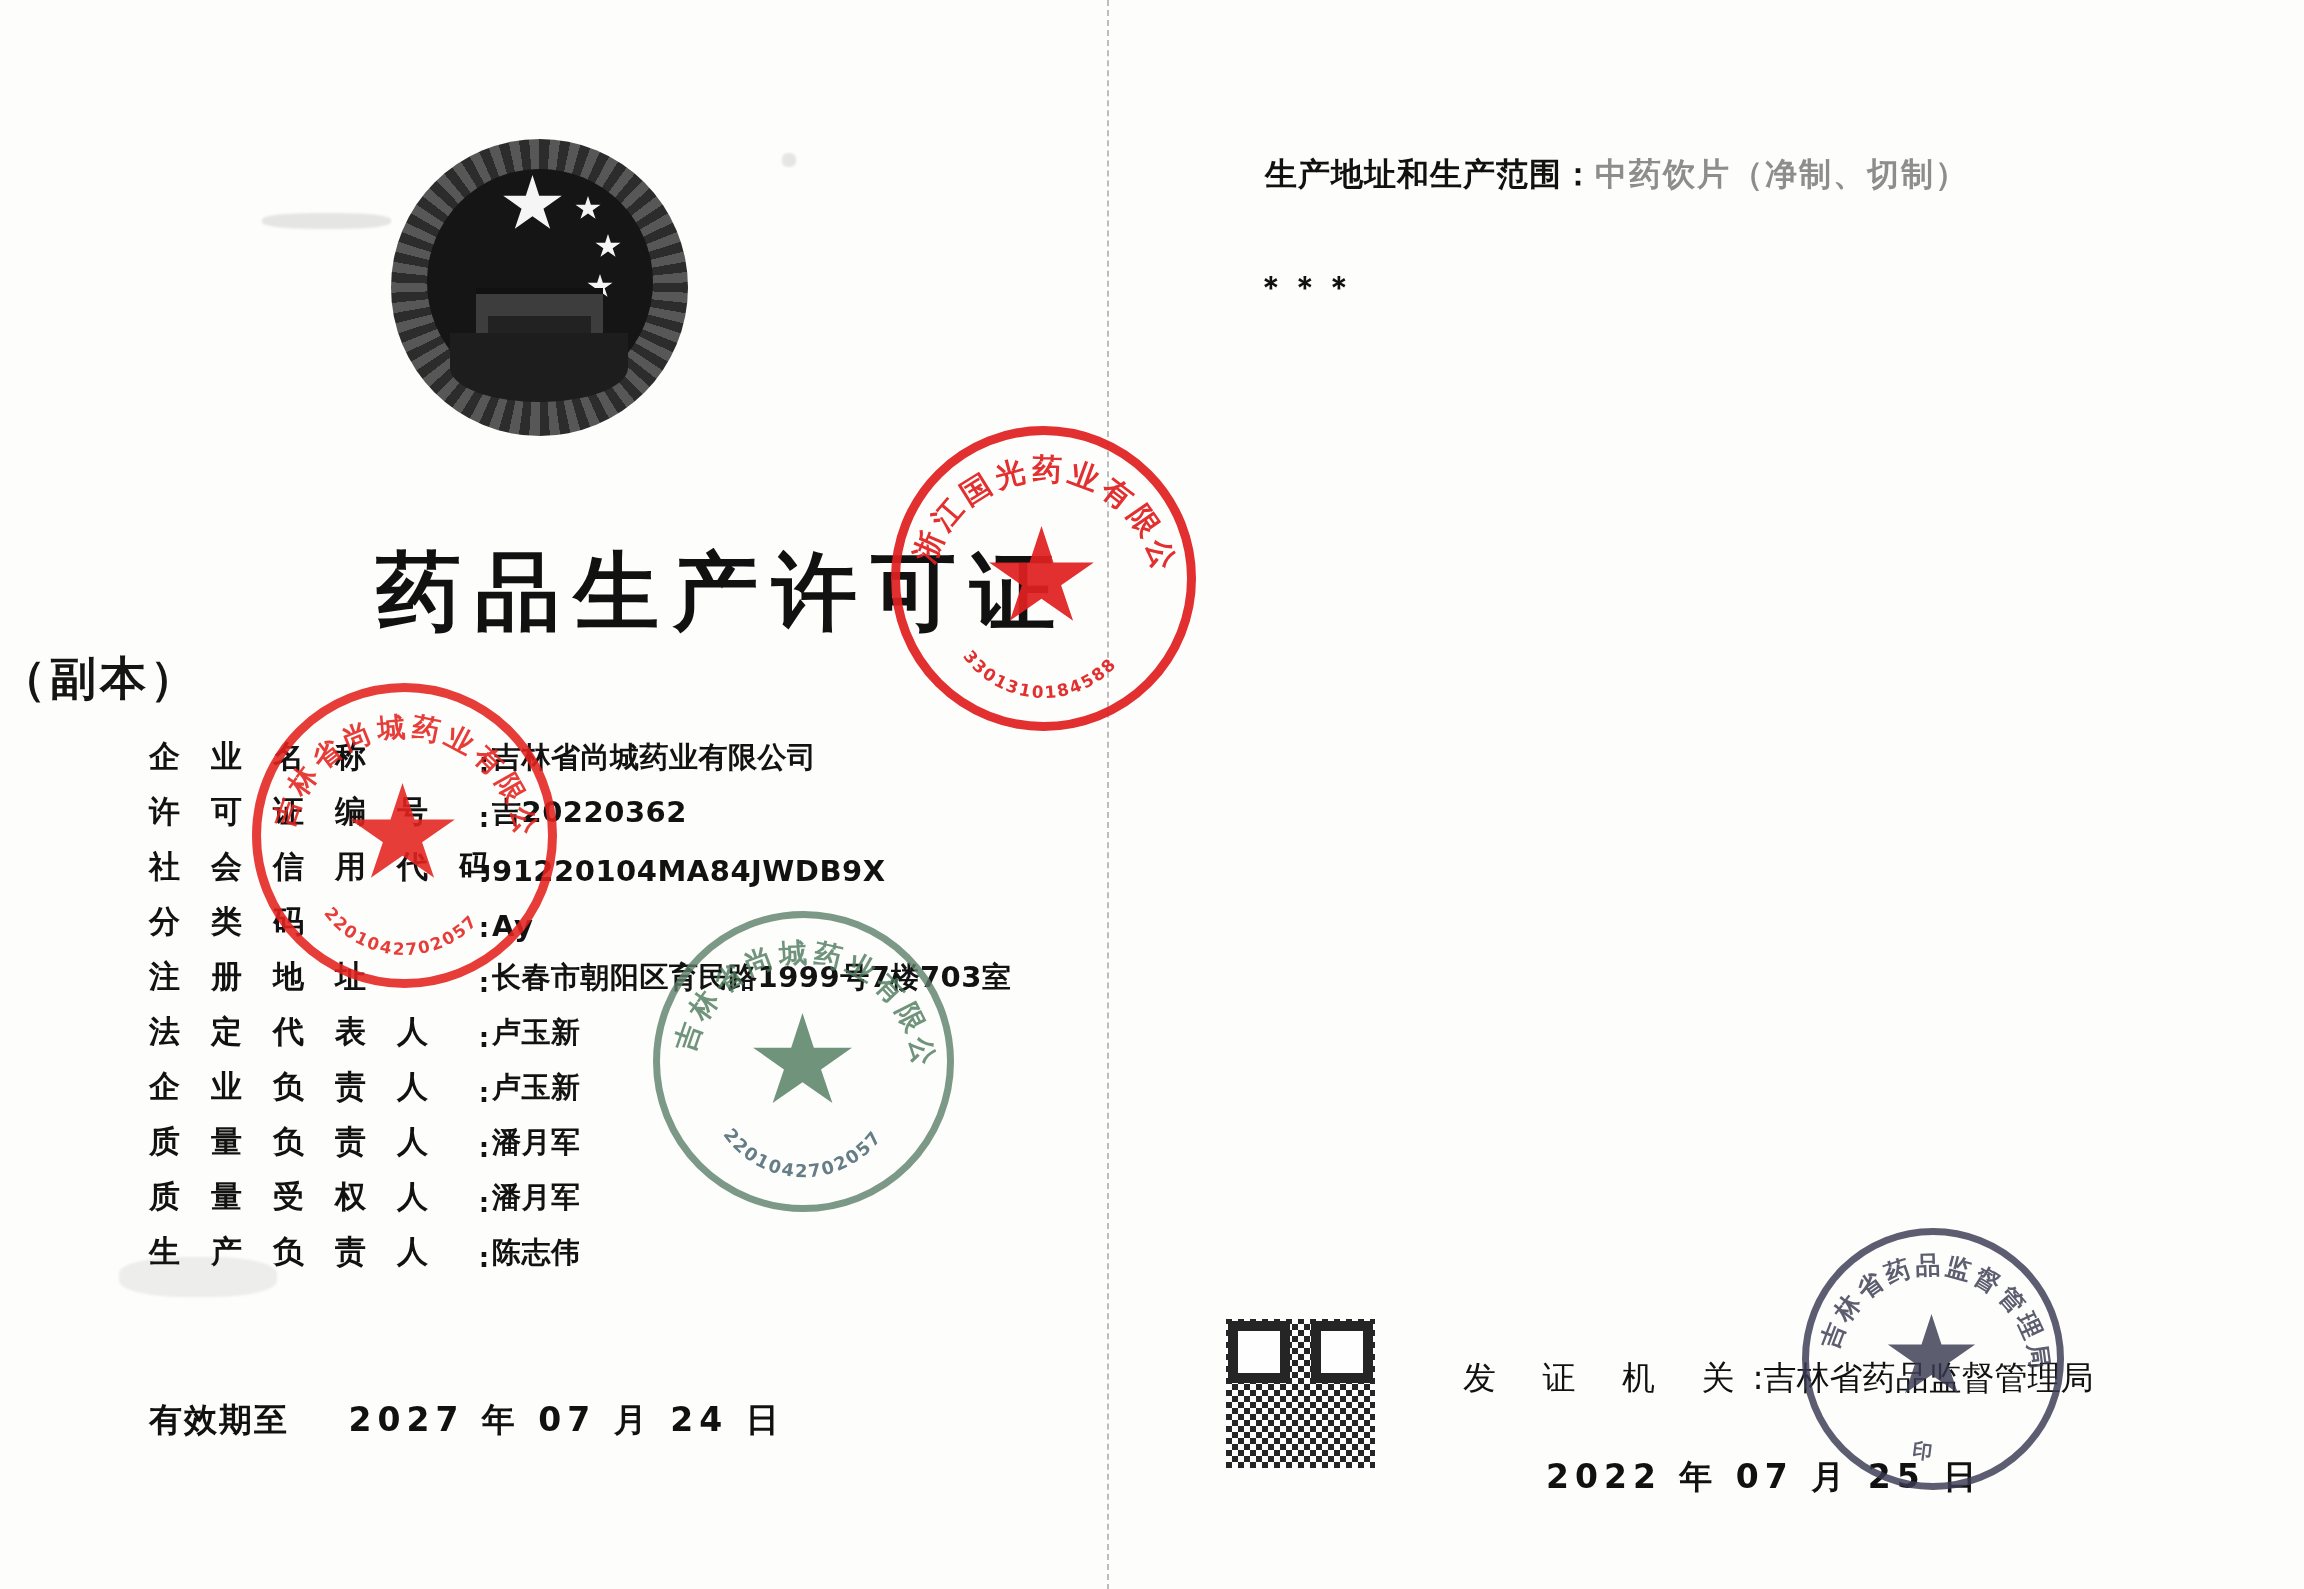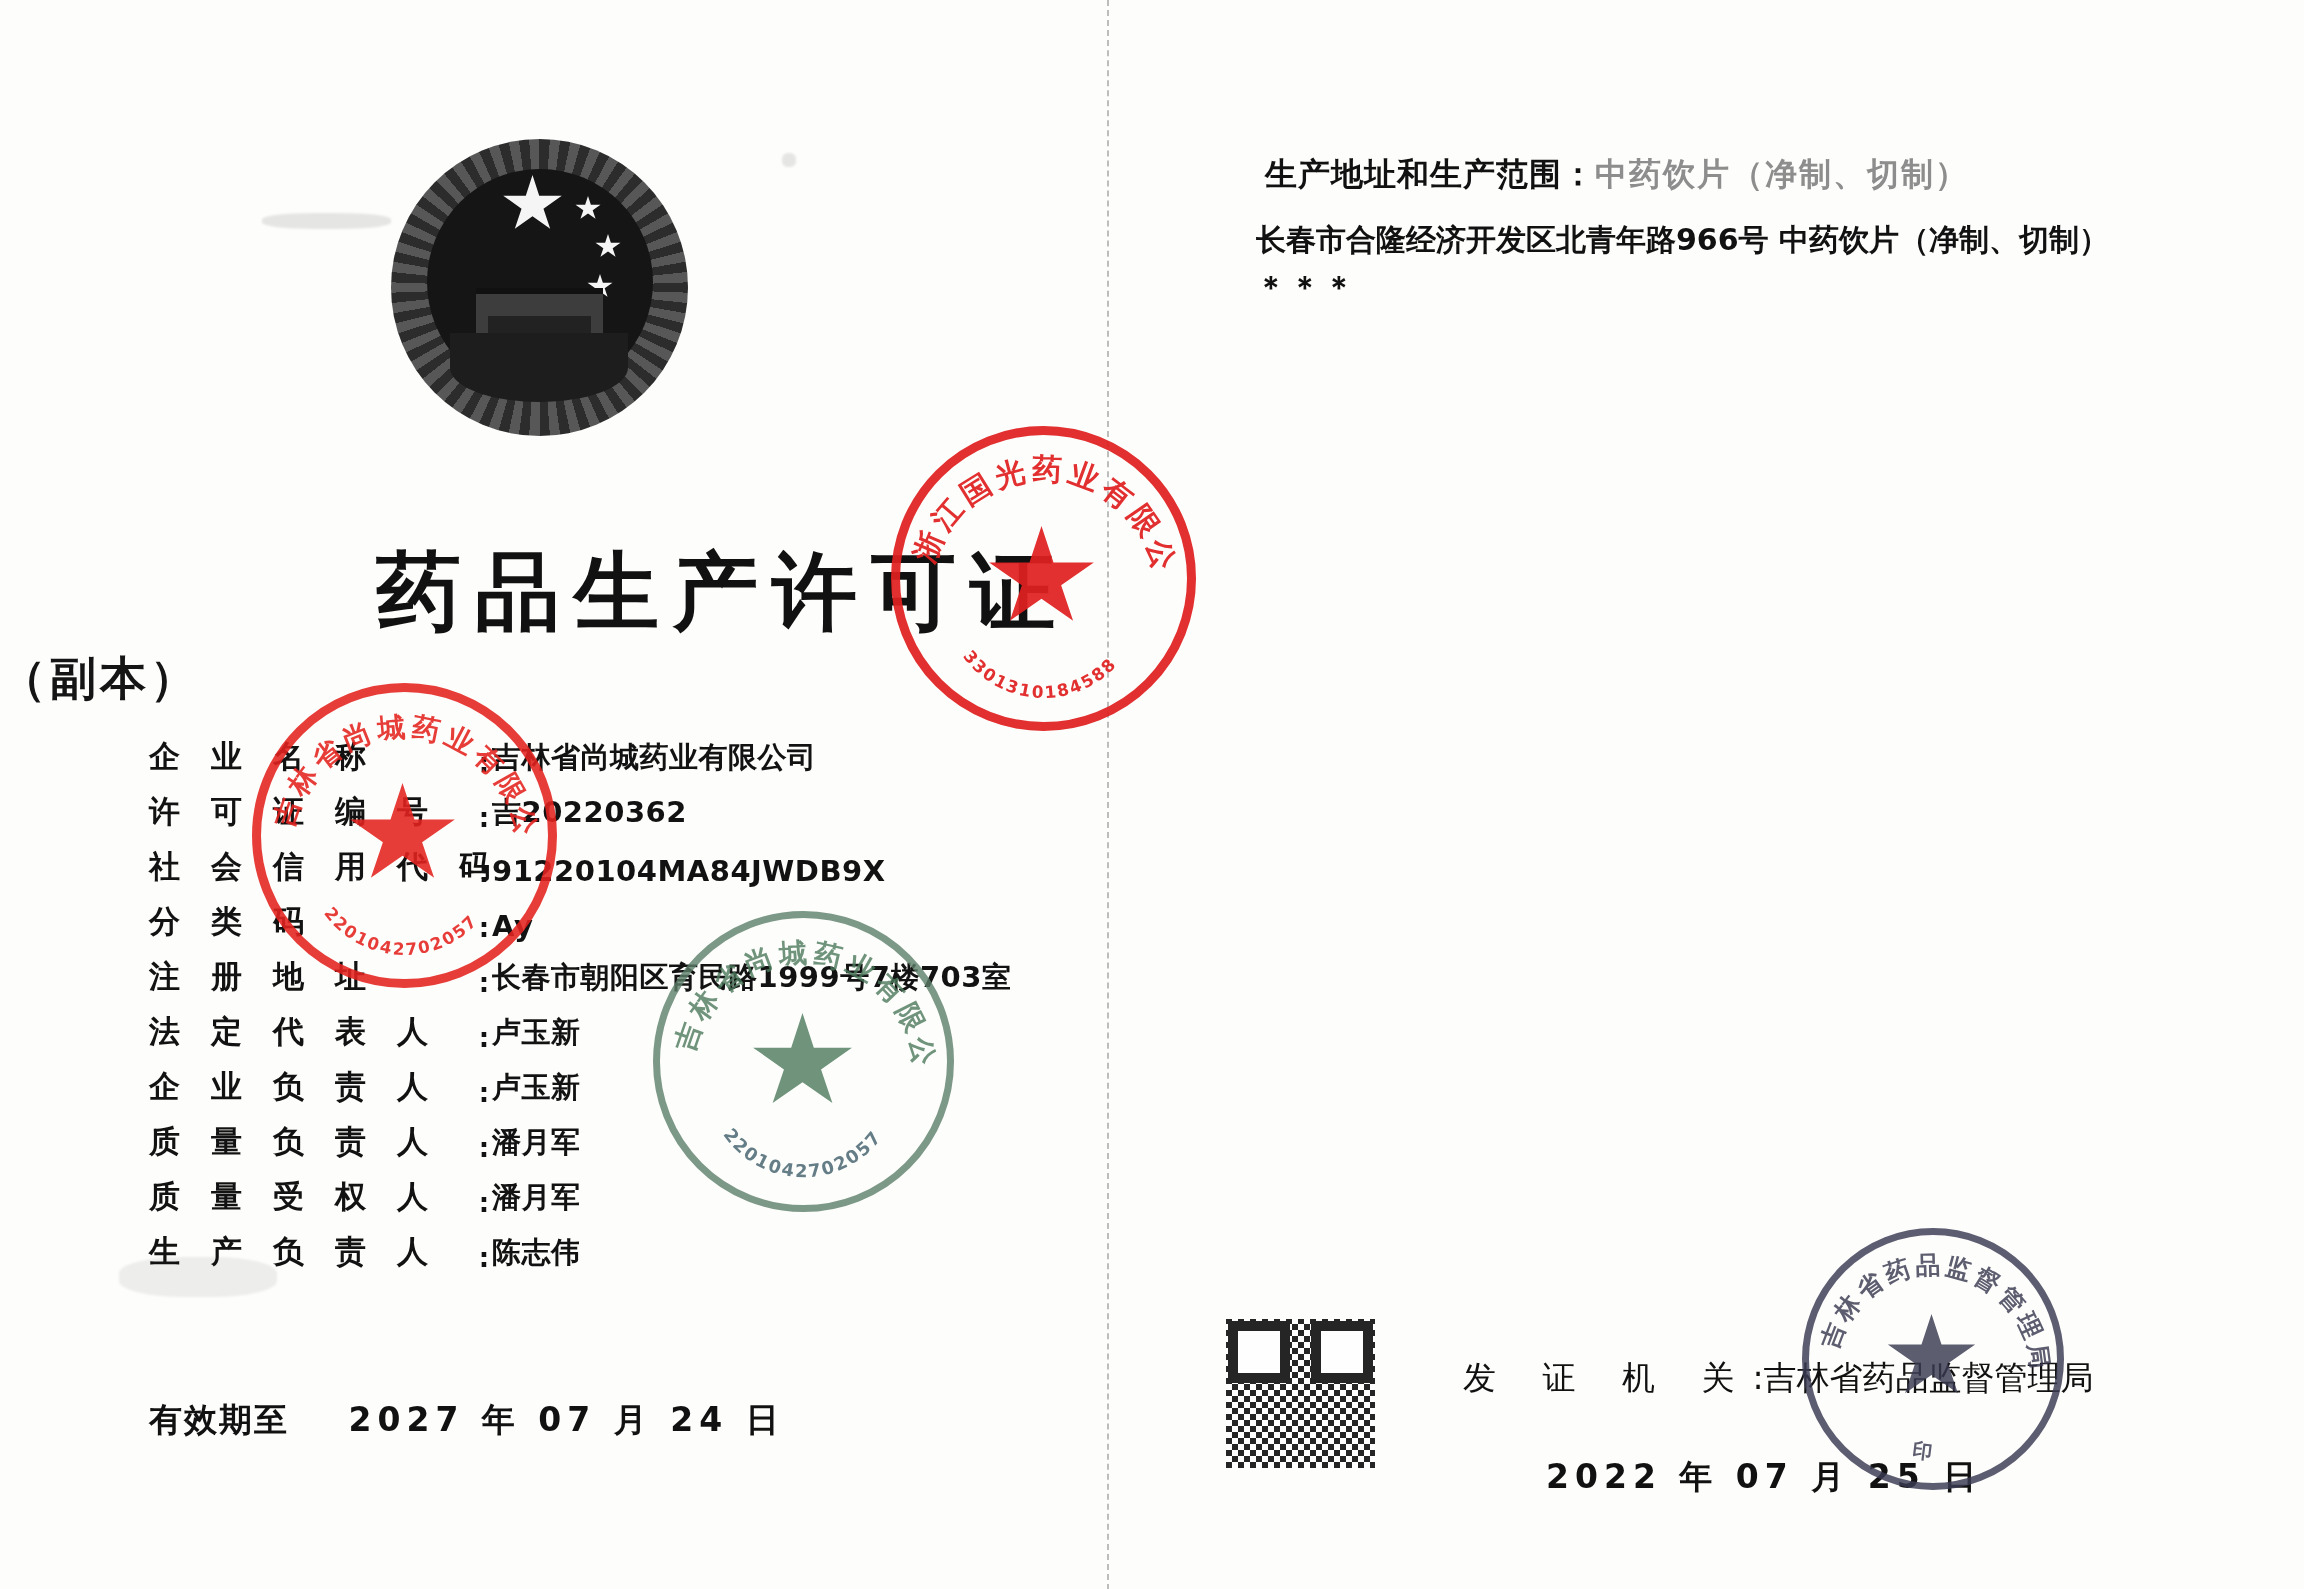--- a/index.html
+++ b/index.html
@@ -481,21 +481,20 @@
     </div>
 
   </div>
 
   <div class="right-panel">
 
     <div class="prod-head">
       <span>生产地址和生产范围：</span><span class="faded">中药饮片（净制、切制）</span>
     </div>
 
-    <div class="prod-line2">长春市合隆经济开发区北青年路966号   中药饮片（净制、切制）</div>
     <div class="prod-line3">＊＊＊</div>
 
     <div class="qr"></div>
 
     <div class="issuer-row">
       <span class="lbl">发  证  机  关</span><span>:</span><span>吉林省药品监督管理局</span>
     </div>
 
     <div class="issue-date">2022 年  07 月  25 日</div>
 

